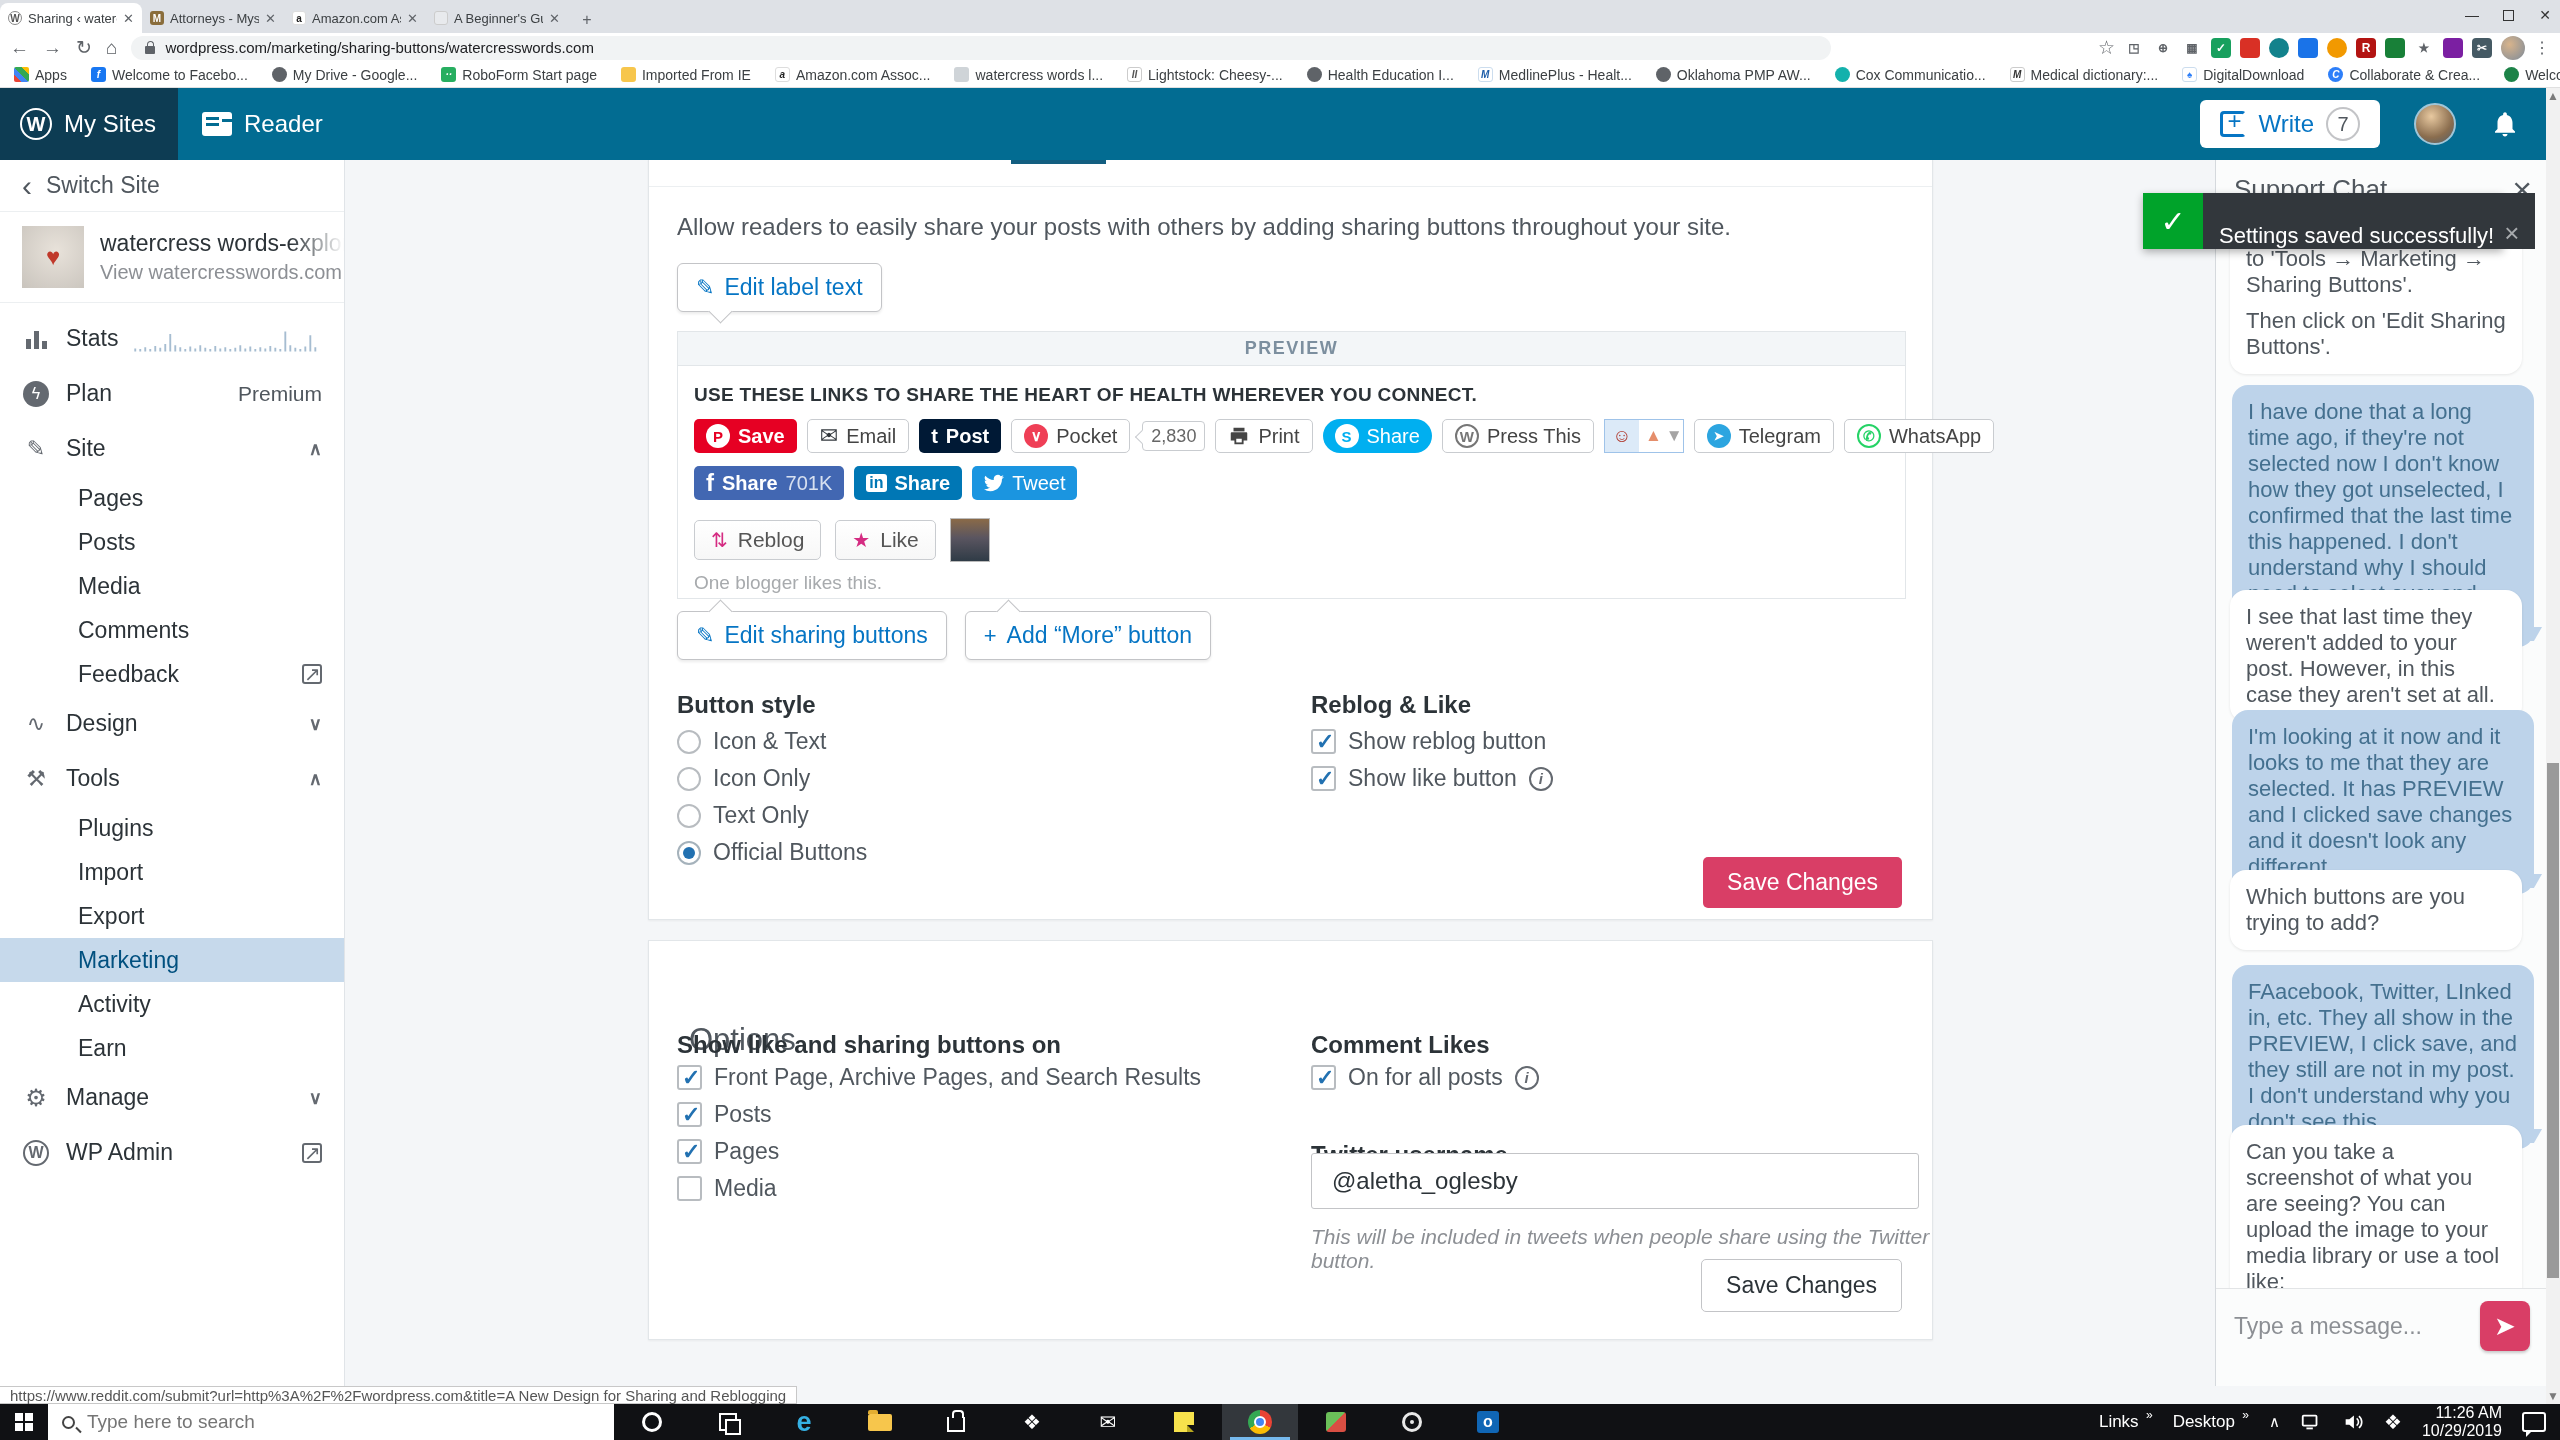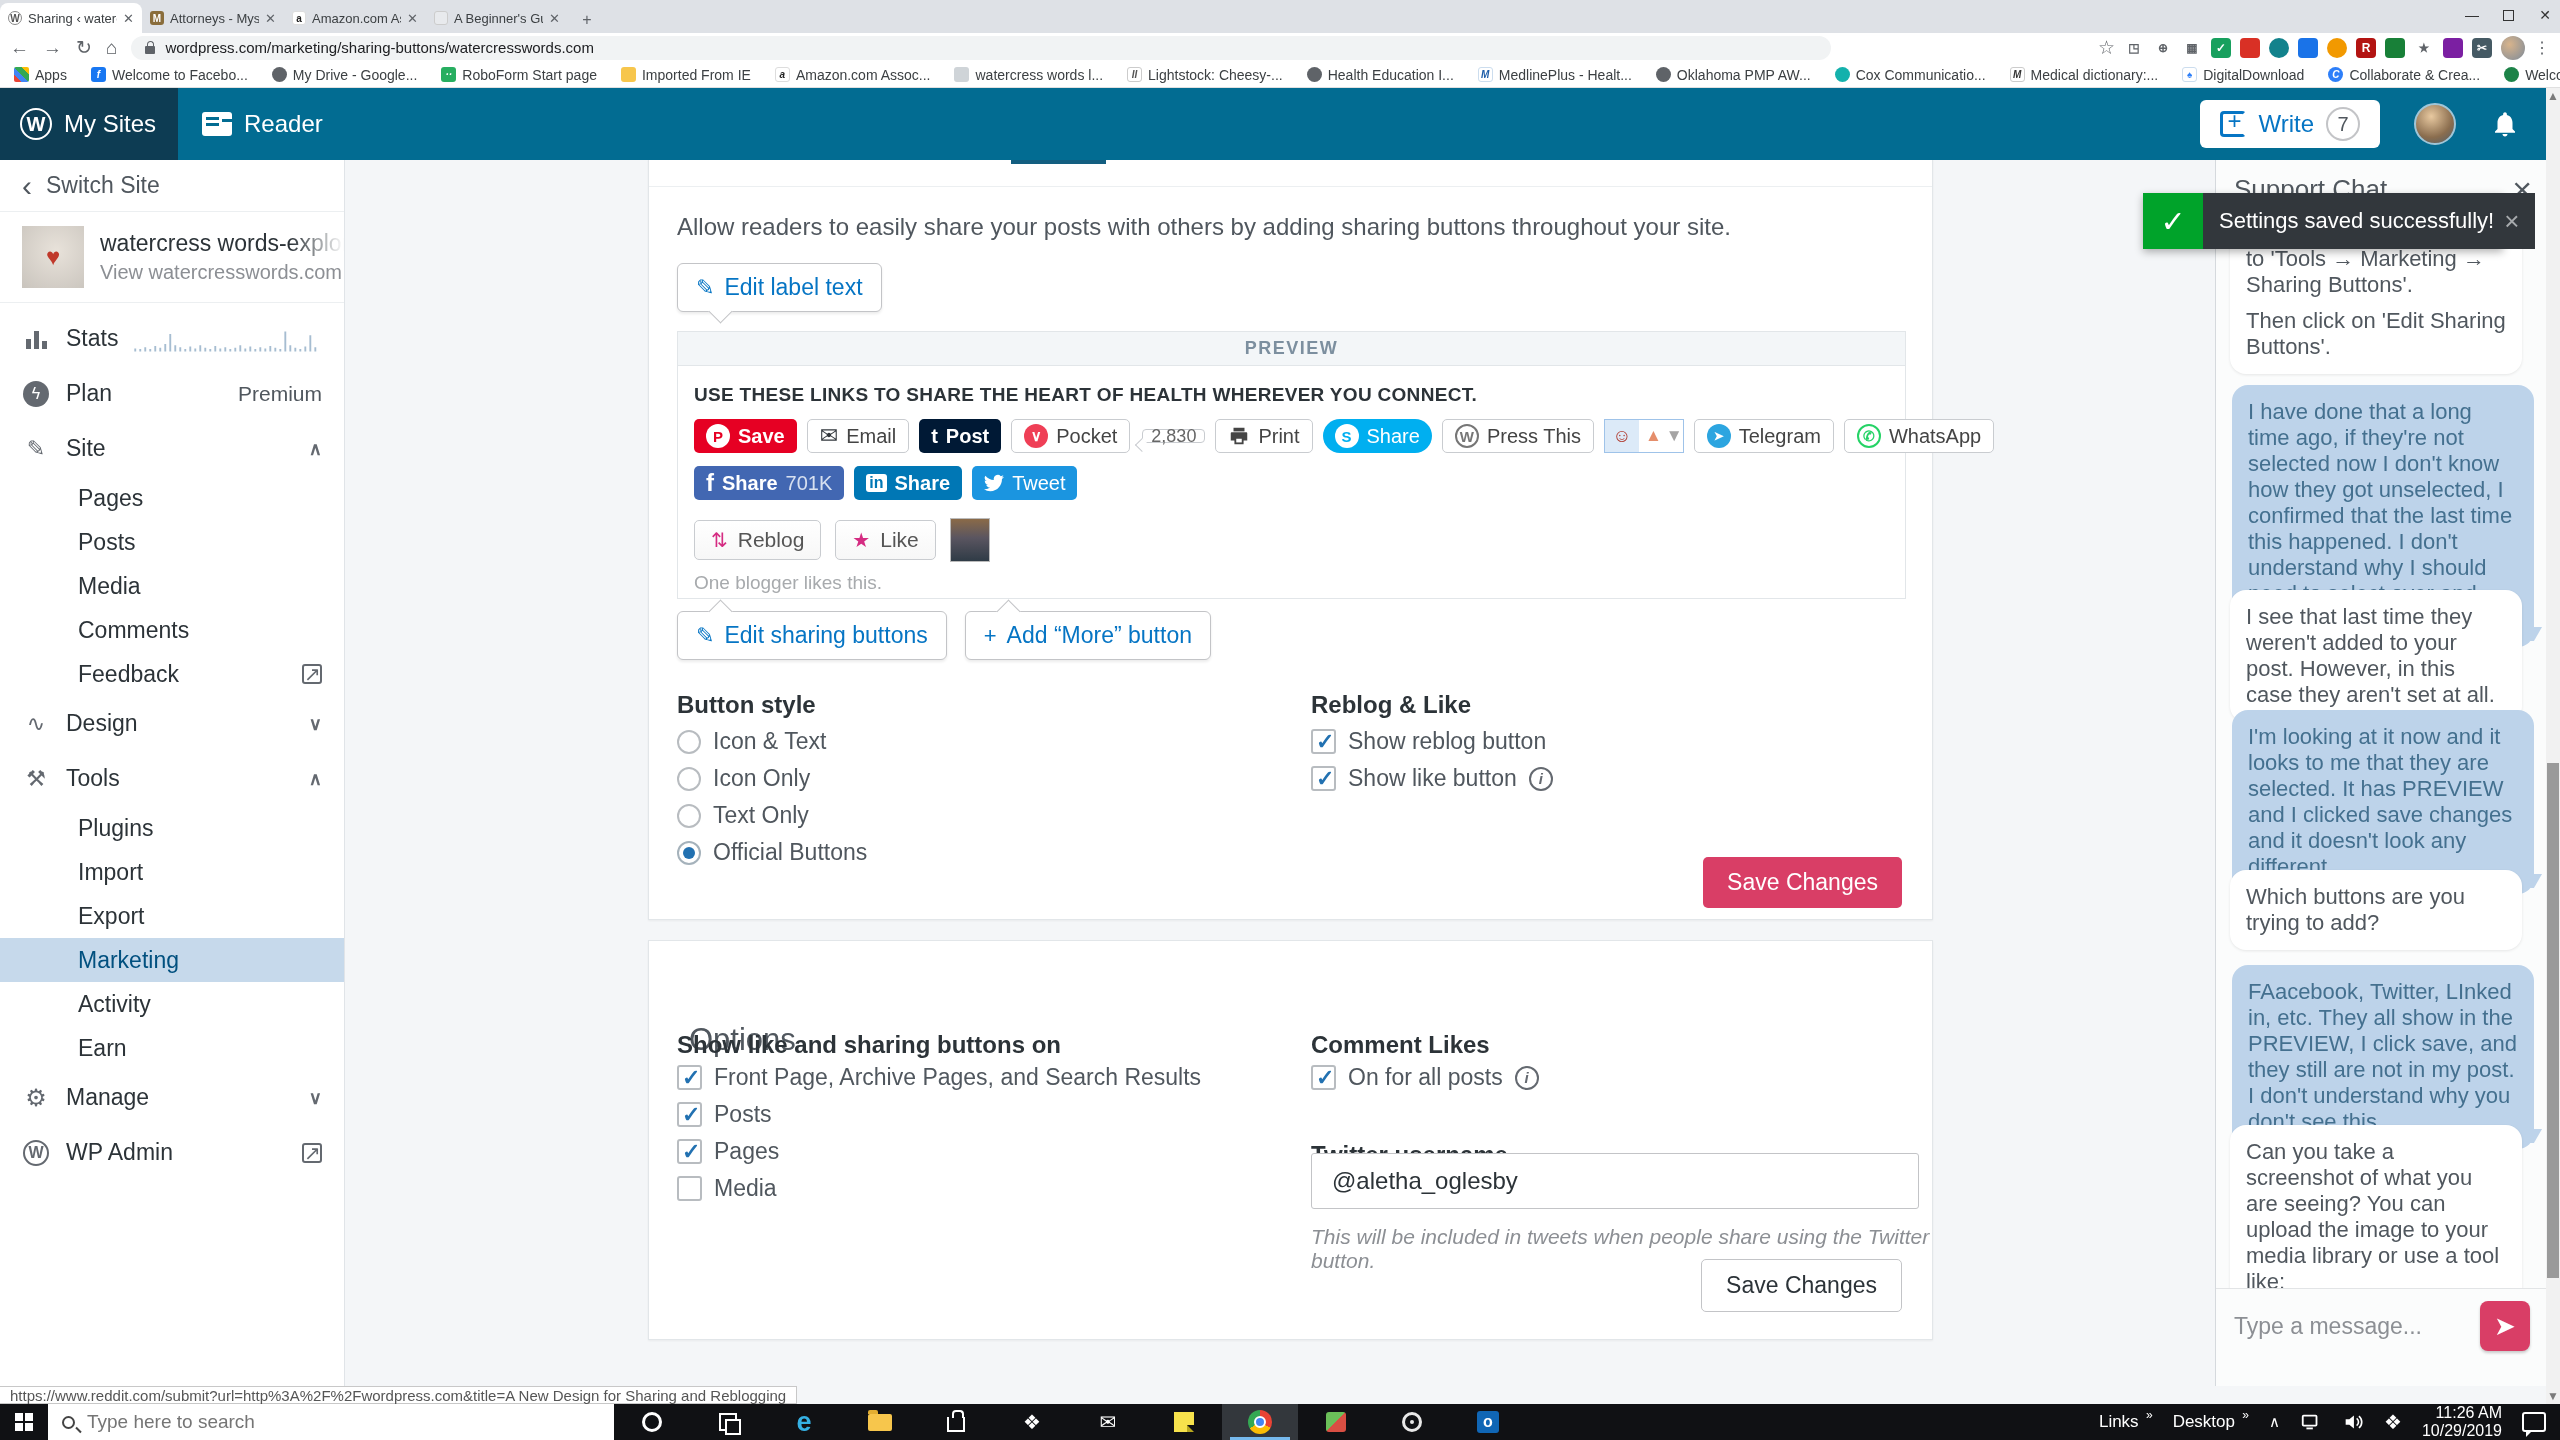--- a/index.html
+++ b/index.html
@@ -105,21 +105,21 @@
   .share-heading { font-size:19px; font-weight:bold; letter-spacing:.3px; color:#2c3338; }
   .btnrow { display:flex; align-items:center; gap:10px; margin-top:13px; flex-wrap:nowrap; }
   .sb { display:inline-flex; align-items:center; gap:8px; height:34px; padding:0 12px; border-radius:5px; font-size:20px; color:#444; background:#fff; border:1px solid #c9ccd0; white-space:nowrap; }
   .sb-ico-circle { width:24px; height:24px; border-radius:50%; display:inline-flex; align-items:center; justify-content:center; font-size:15px; font-weight:bold; flex:0 0 auto; }
   .sb-pinterest { background:#e60023; color:#fff; border:none; font-weight:bold; }
   .sb-tumblr { background:#001935; color:#fff; border:none; font-weight:bold; }
   .sb-skype { background:#00aff0; color:#fff; border:none; border-radius:17px; }
   .sb-fb { background:#4267b2; color:#fff; border:none; font-weight:bold; }
   .sb-li { background:#0077b5; color:#fff; border:none; font-weight:bold; }
   .sb-tw { background:#1b95e0; color:#fff; border:none; }
-  .count-bubble { position:relative; height:14px; display:inline-flex; align-items:center; border:1px solid #c9ccd0; border-radius:4px; padding:0 8px; font-size:18px; color:#666; margin-left:2px; }
+  .count-bubble { position:relative; height:30px; display:inline-flex; align-items:center; border:1px solid #c9ccd0; border-radius:4px; padding:0 8px; font-size:18px; color:#666; margin-left:2px; }
   .count-bubble::before { content:""; position:absolute; left:-6px; top:10px; width:9px; height:9px; background:#fff; border-left:1px solid #c9ccd0; border-bottom:1px solid #c9ccd0; transform:rotate(45deg); }
   .reddit-widget { display:inline-flex; align-items:center; height:34px; width:160px; border:1px solid #9fc3e9; background:#fff; }
   .reddit-face { width:34px; height:32px; background:#dceaf8; display:inline-flex; align-items:center; justify-content:center; color:#b03a2e; font-size:19px; }
   .vote-up { color:#e58e6b; font-size:17px; margin-left:6px; }
   .vote-down { color:#a5a4a4; font-size:17px; margin-left:4px; }
   .fb-count { font-weight:normal; color:#d7e0f0; }
   .reblog-row { display:flex; align-items:center; gap:14px; margin-top:18px; }
   .wpbtn { display:inline-flex; align-items:center; gap:10px; height:40px; padding:0 16px; border:1px solid #c9ccd0; border-radius:5px; background:linear-gradient(#fff,#f7f7f7); font-size:21px; color:#555; }
   .pink-glyph { color:#d52c82; font-size:20px; }
   .like-avatar { width:40px; height:44px; border:1px solid #bbb; background:linear-gradient(180deg,#8a6a48 0%,#5a5560 45%,#2f3b46 100%); }
@@ -157,21 +157,21 @@
   .msg p + p { margin-top:10px; }
   .chat-link { color:#d93e66; text-decoration:underline; display:inline-block; margin-top:4px; }
   .chat-input-row { position:absolute; left:0; bottom:0; width:100%; height:98px; border-top:1px solid #e2e4e6; background:#fbfcfc; }
   .chat-input { position:absolute; left:6px; top:14px; width:230px; border:none; background:transparent; font-size:23px; color:#555; padding:10px 12px; font-family:Liberation Sans, sans-serif; }
   .chat-input::placeholder { color:#8c8f94; }
   .send-btn { position:absolute; right:16px; top:12px; width:50px; height:50px; background:#d93e66; border-radius:8px; border:none; color:#fff; font-size:26px; display:flex; align-items:center; justify-content:center; box-shadow:0 2px 3px rgba(0,0,0,.2); }
 
   
   .notice { position:absolute; left:2143px; top:193px; width:360px; height:56px; display:flex; z-index:50; box-shadow:0 3px 8px rgba(0,0,0,.3); }
   .notice-check { width:60px; background:#00a32a; color:#fff; font-size:30px; display:flex; align-items:center; justify-content:center; flex:0 0 auto; }
-  .notice-body { flex:1; background:#32373c; color:#fff; font-size:22px; display:flex; align-items:center; padding:0 16px; gap:10px; }
+  .notice-body { flex:1; background:#32373c; color:#fff; font-size:22px; display:flex; align-items:flex-end; padding:0 16px; gap:10px; }
   .notice-text { flex:1; white-space:nowrap; }
   .notice-close { color:#a7aaad; font-size:26px; }
 
   
   .vscroll { position:absolute; right:0; top:88px; width:14px; height:1316px; background:#f1f1f1; z-index:40; }
   .vthumb { position:absolute; left:1px; top:675px; width:12px; height:515px; background:#9a9a9a; }
   .varrow { position:absolute; left:0; width:14px; height:16px; color:#7a7a7a; font-size:12px; text-align:center; line-height:16px; }
 
   
   .status-tip { position:absolute; left:0; top:1386px; height:18px; background:#fff; border:1px solid #c8c8c8; border-left:none; font-size:15px; color:#555; padding:0 10px; line-height:17px; white-space:nowrap; z-index:45; }

